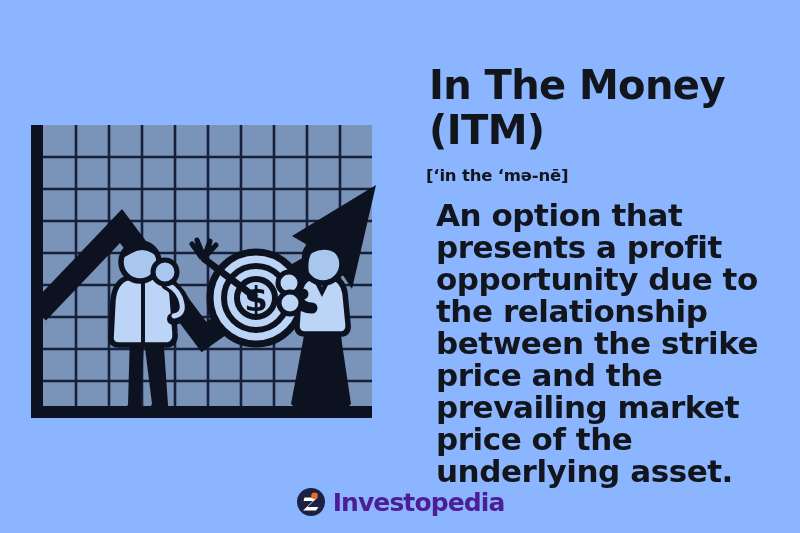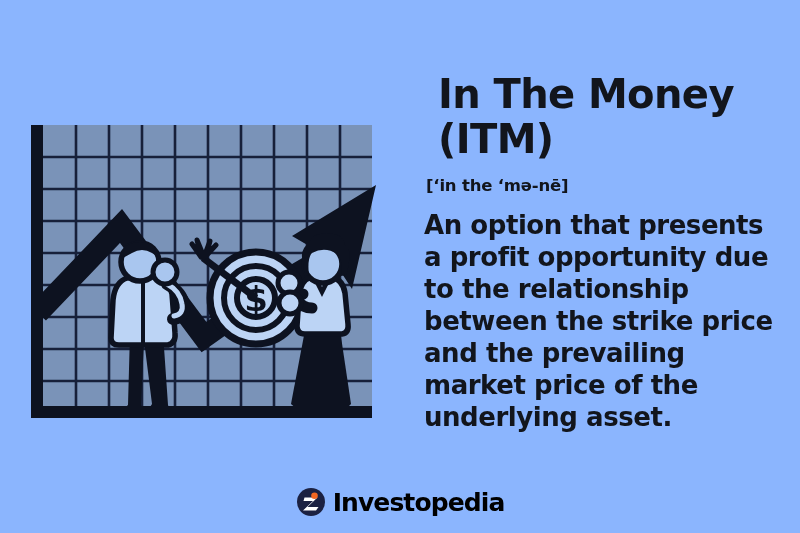--- a/index.html
+++ b/index.html
@@ -39,38 +39,38 @@
     top: 58px;
     width: 360px;
   }
   #entry-title {
     font-family: "DejaVu Sans", sans-serif;
     font-size: 40px;
     line-height: 45px;
     font-weight: bold;
     color: #12151c;
     letter-spacing: -0.6px;
-    margin: 14px;
+    margin: 5px;
     white-space: pre-line;
   }
   #pronunciation {
     font-family: "DejaVu Sans", sans-serif;
     font-size: 16.5px;
     font-weight: 600;
     color: #12151c;
     margin: 13px 0 0 2px;
     letter-spacing: -0.2px;
   }
   #definition {
     font-family: "DejaVu Sans", sans-serif;
-    font-size: 26px;
+    font-size: 31px;
     line-height: 32px;
     font-weight: 600;
     color: #12151c;
-    margin: 14px 0 0 0;
+    margin: 14px 0 0 12px;
     letter-spacing: -0.45px;
     width: 350px;
   }
 
   
   #footer-logo {
     position: absolute;
     left: 0;
     right: 0;
     top: 487px;
@@ -79,21 +79,21 @@
     justify-content: center;
     gap: 7px;
   }
   #logo-mark {
     display: block;
   }
   #logo-wordmark {
     font-family: "DejaVu Sans", sans-serif;
     font-size: 25px;
     font-weight: 600;
-    color: #000000;
+    color: #4c1d95;
     letter-spacing: -0.9px;
     line-height: 1;
   }
 </style>
 </head>
 <body>
 
 <div id="page">
 
   <div id="illustration">

